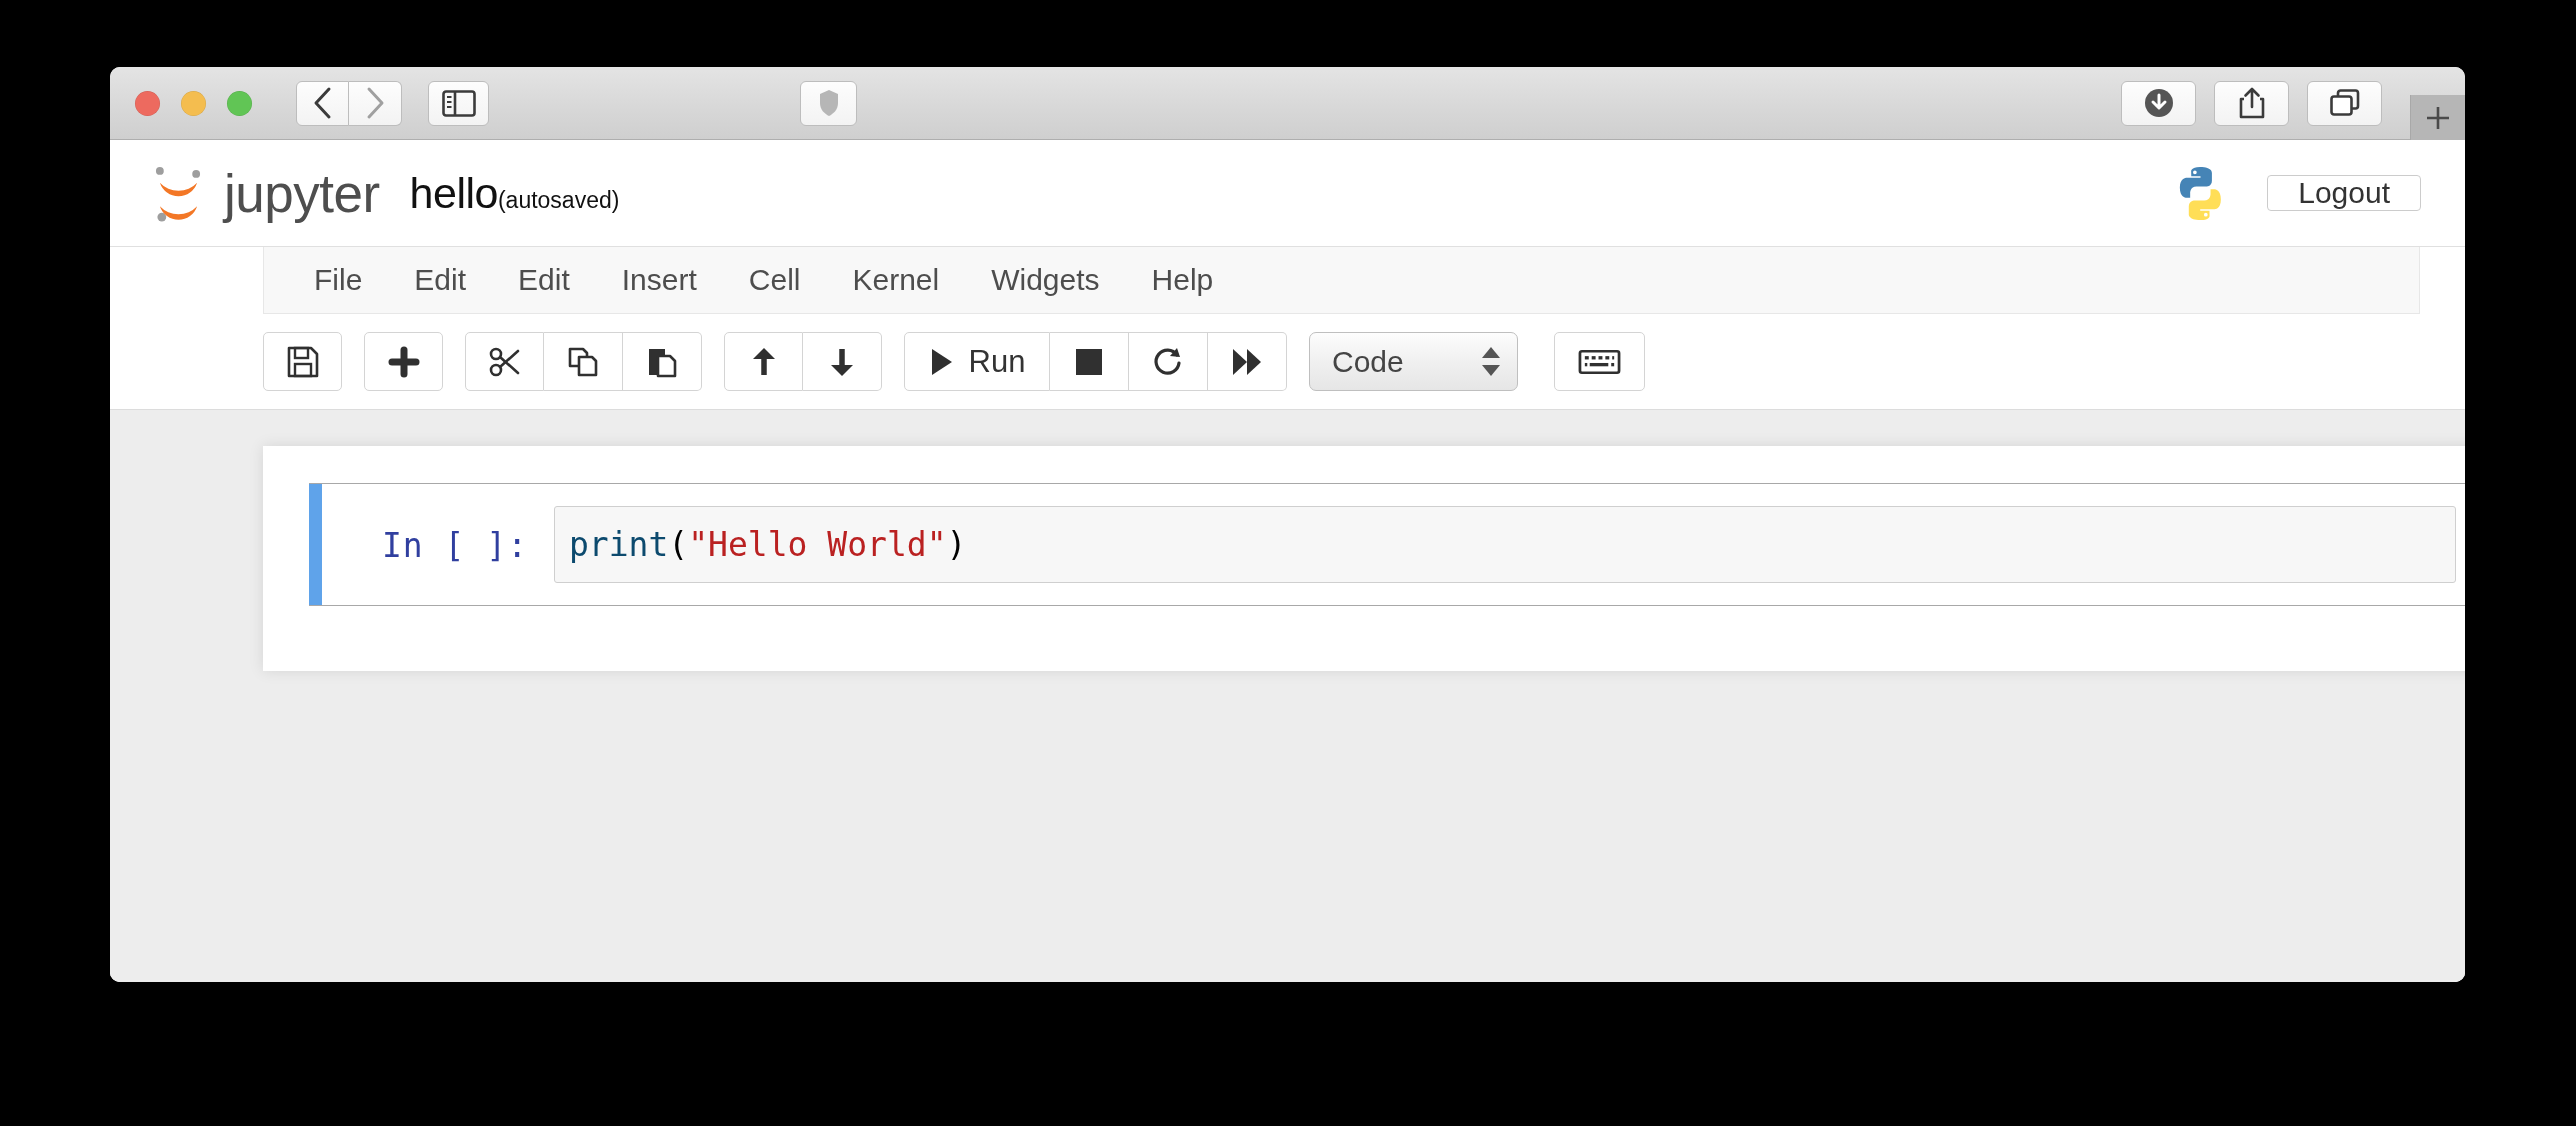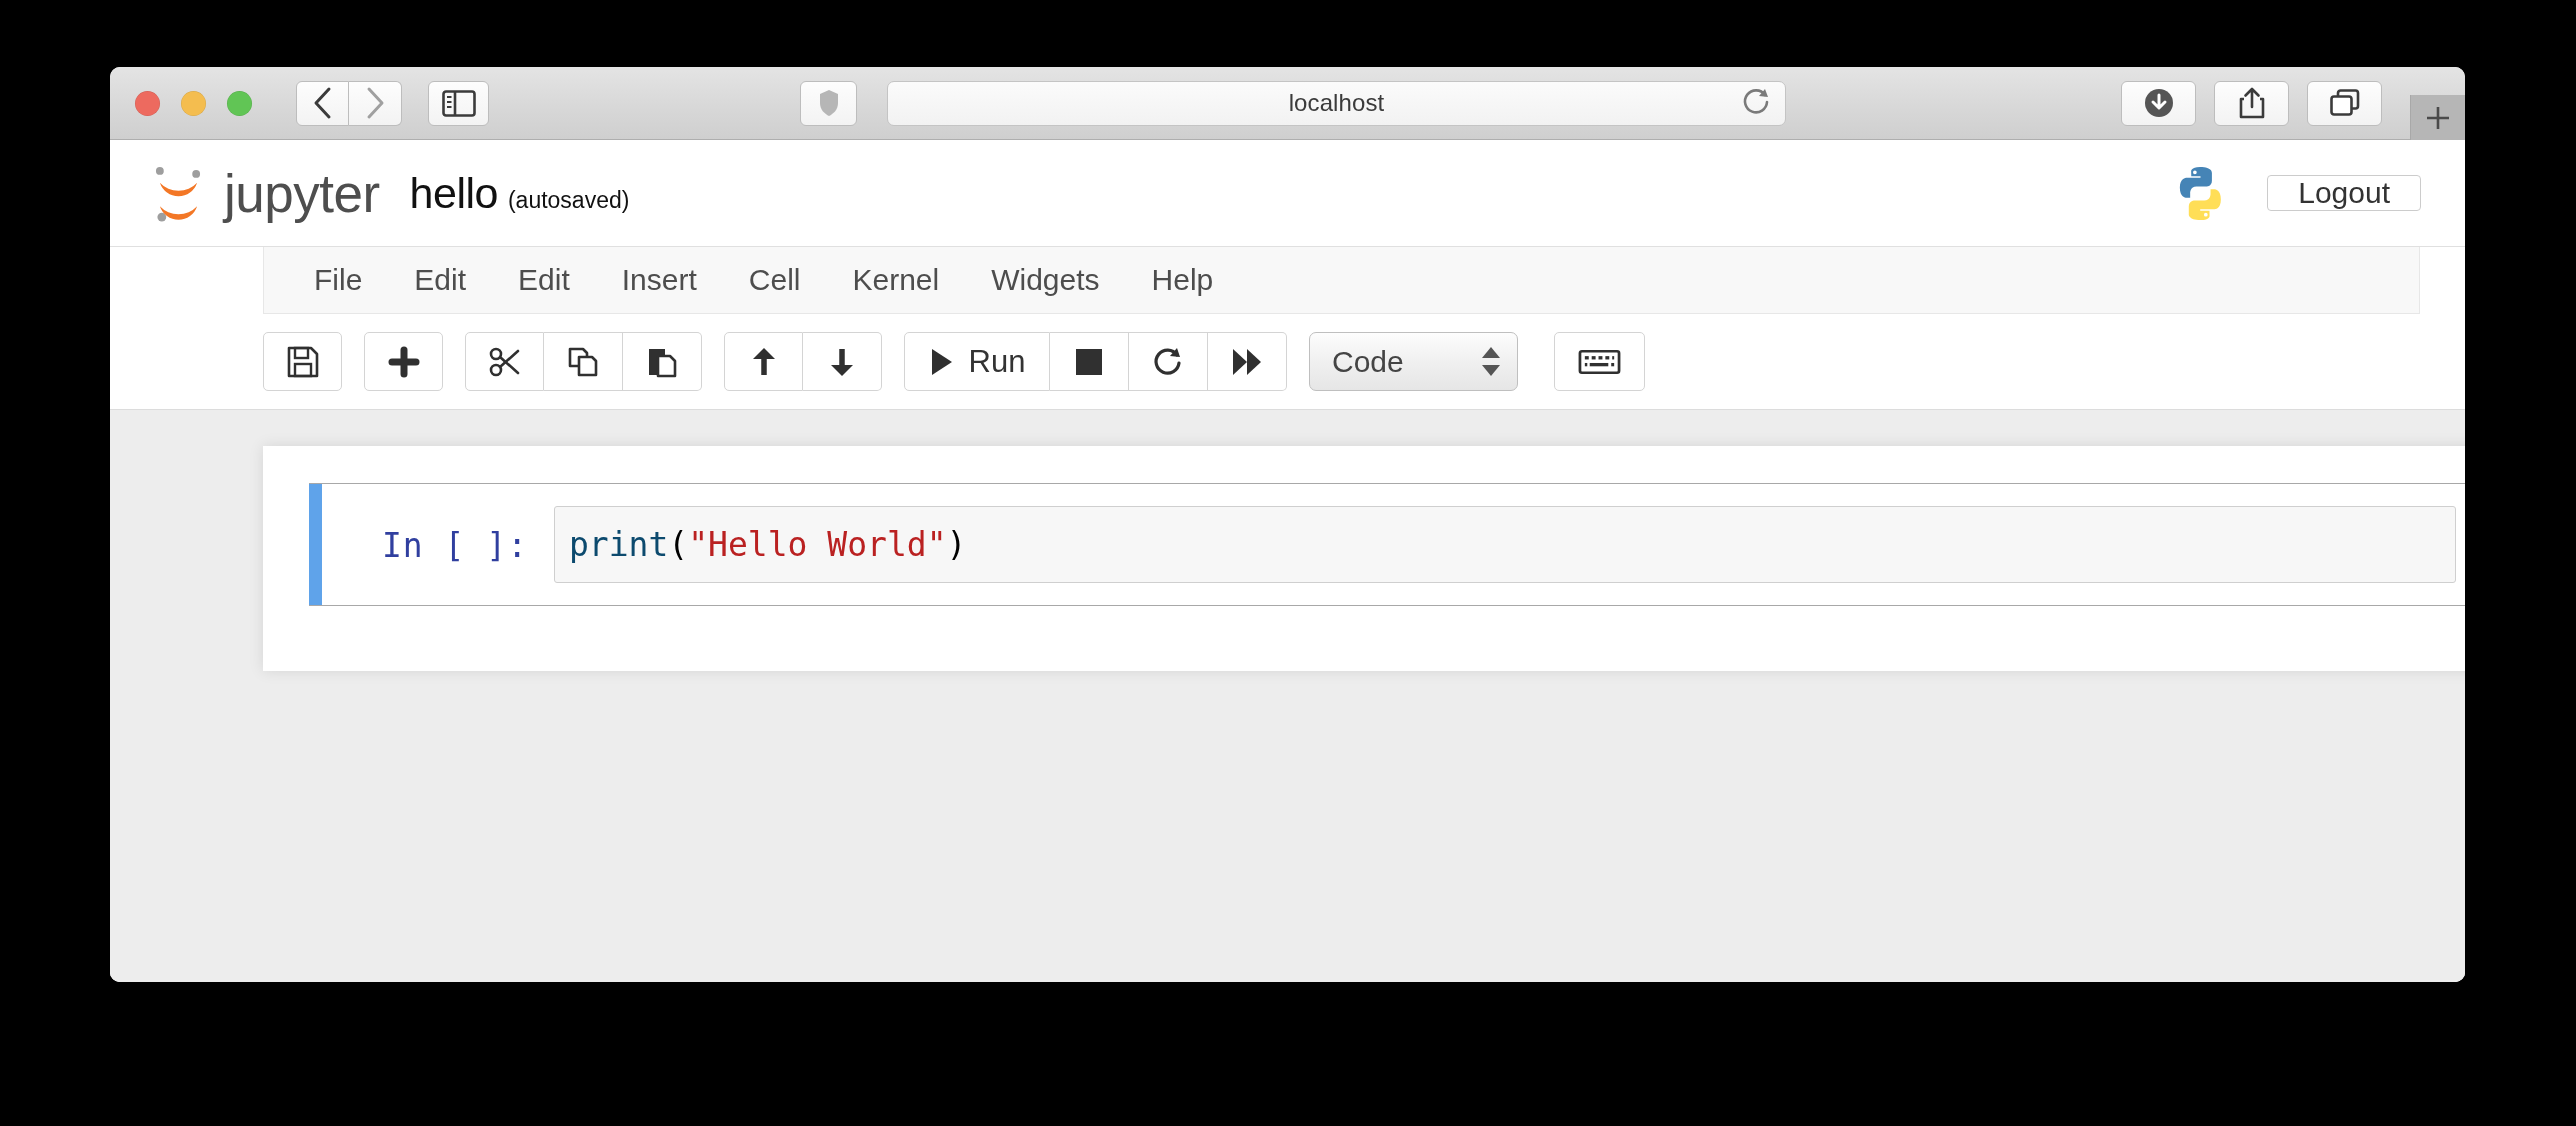--- a/index.html
+++ b/index.html
@@ -153,21 +153,20 @@
     margin-left: 30px;
   }
   .jp-nb-name {
     font-size: 43px;
     color: #111;
     letter-spacing: -0.5px;
   }
   .jp-autosave {
     font-size: 23px;
     color: #111;
-    margin-left: 10px;
   }
 
   .jp-header-right {
     margin-left: auto;
     display: flex;
     align-items: center;
     gap: 36px;
   }
   .python-logo { width: 61px; height: 61px; display: block; }
   .logout-btn {
@@ -389,29 +388,20 @@
     </div>
 
     <div style="position:absolute; left:690px;">
       <div class="chrome-btn shield-btn">
         <svg width="22" height="28" viewBox="0 0 22 28">
           <path d="M11 1 L20 5 V14 C20 21 15 25 11 27 C7 25 2 21 2 14 V5 Z" fill="#b6b6b6"></path>
         </svg>
       </div>
     </div>
 
-    <div class="urlbar">
-      <span class="urlbar-text">localhost</span>
-      <span class="reload-icon">
-        <svg width="30" height="30" viewBox="0 0 30 30">
-          <path d="M24 9 A11 11 0 1 0 26 16" fill="none" stroke="#7a7a7a" stroke-width="2.6" stroke-linecap="round"></path>
-          <polygon points="24,3 27,11 18,10" fill="#7a7a7a"></polygon>
-        </svg>
-      </span>
-    </div>
 
     <div class="right-chrome">
       <div class="chrome-btn">
         <svg width="34" height="34" viewBox="0 0 34 34">
           <circle cx="17" cy="17" r="14" fill="#555555"></circle>
           <path d="M17 9 V21 M11 16 L17 22 L23 16" fill="none" stroke="#ffffff" stroke-width="3" stroke-linecap="round" stroke-linejoin="round"></path>
         </svg>
       </div>
       <div class="chrome-btn">
         <svg width="28" height="34" viewBox="0 0 28 34">

